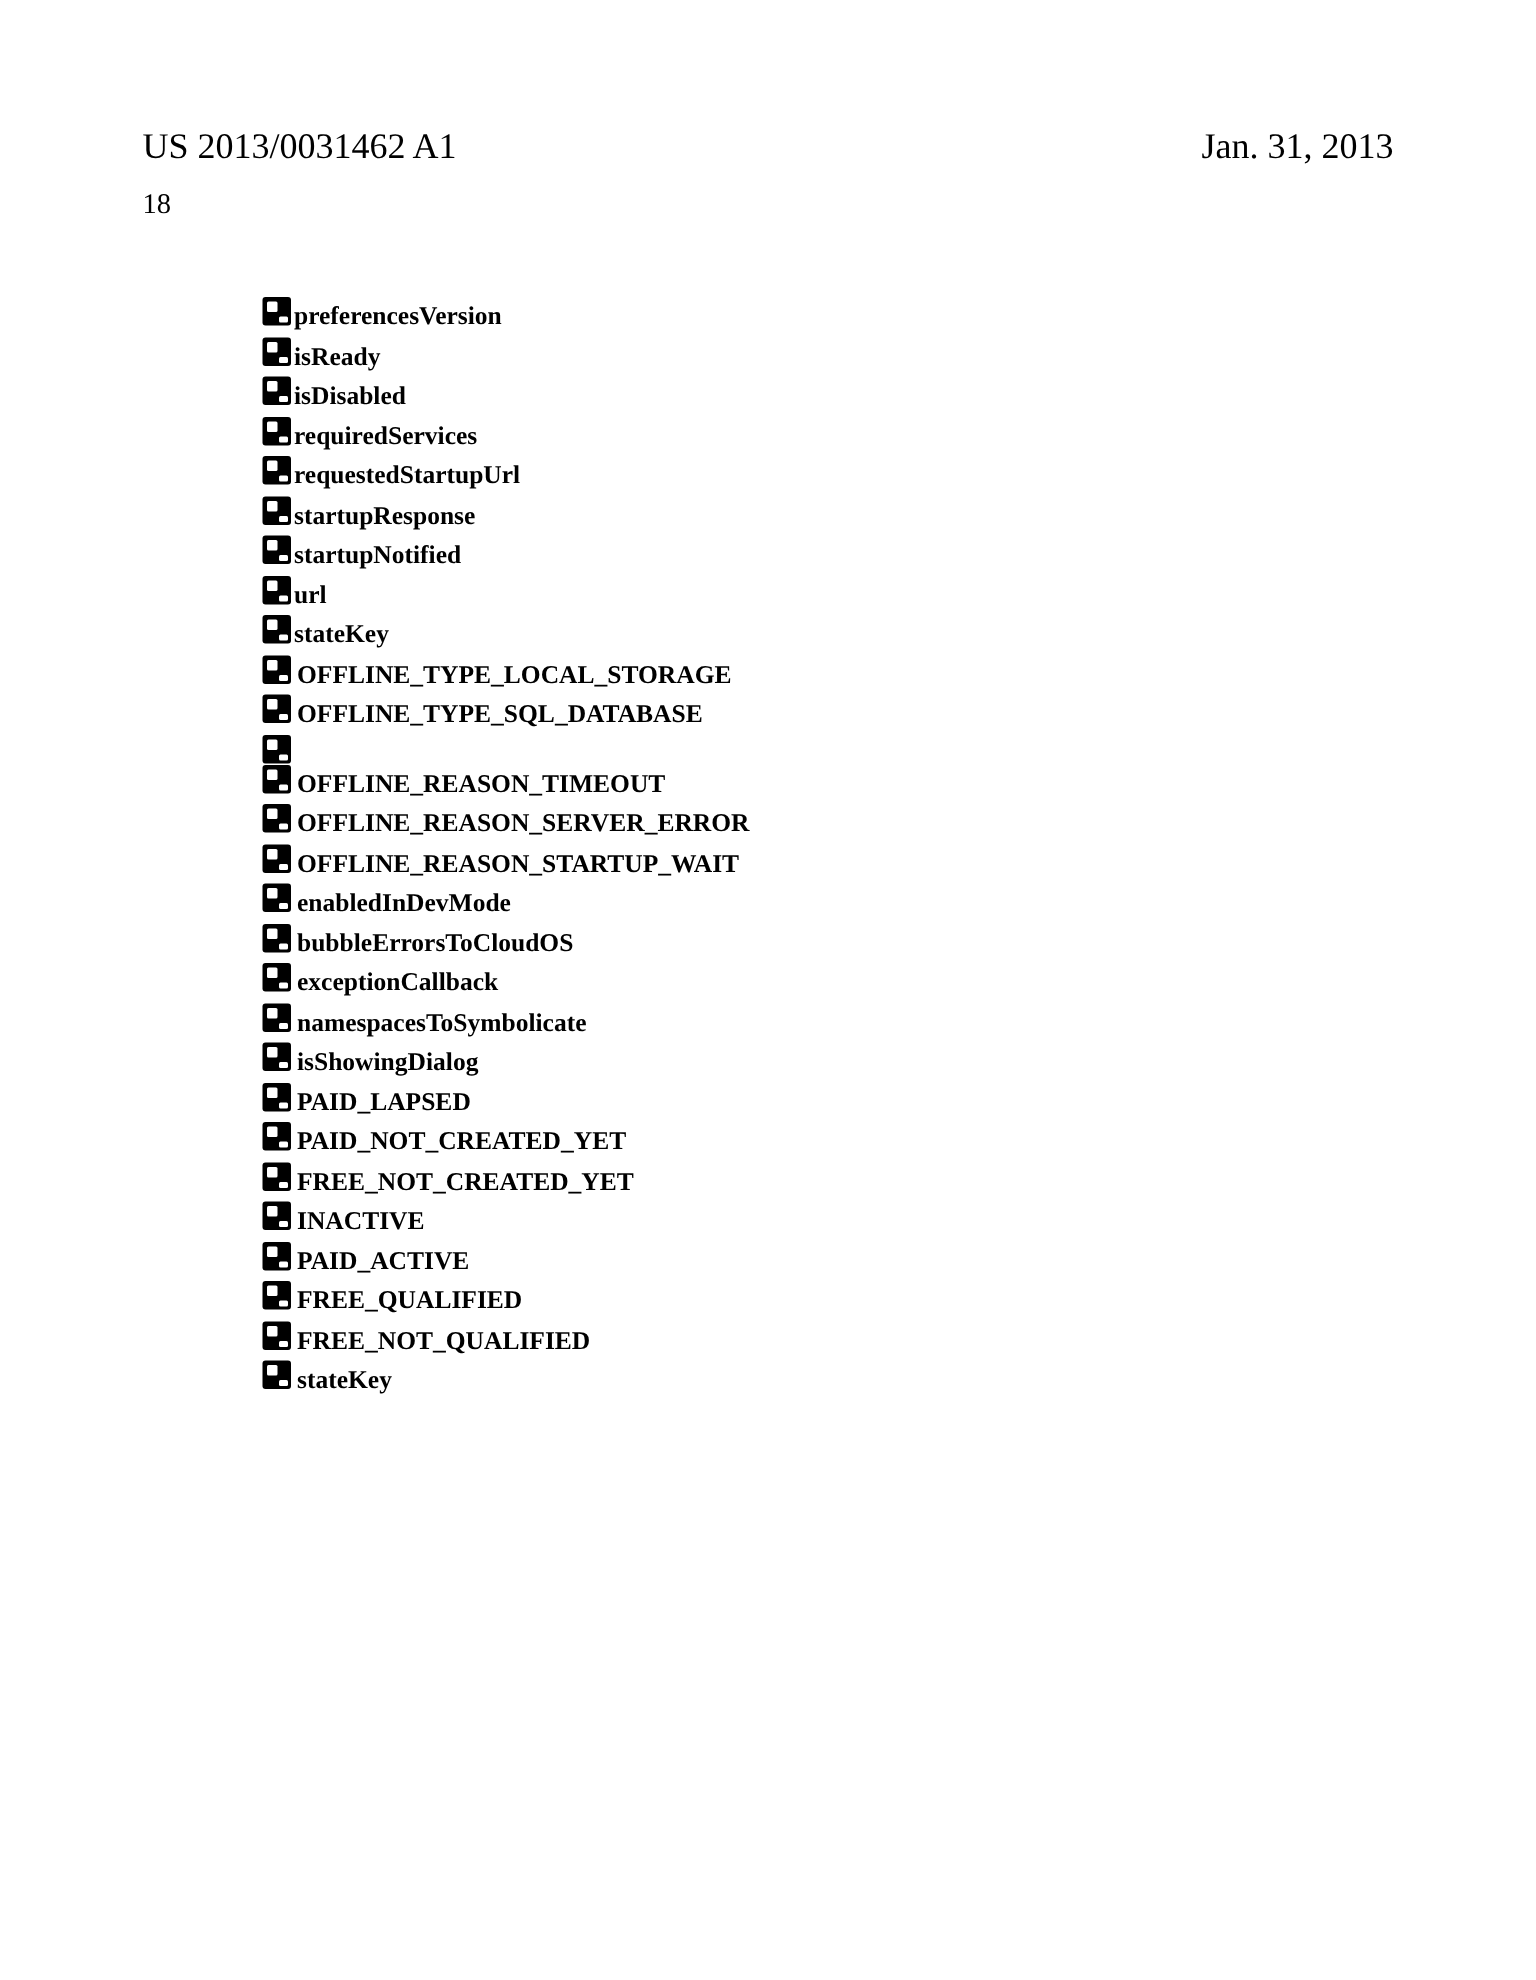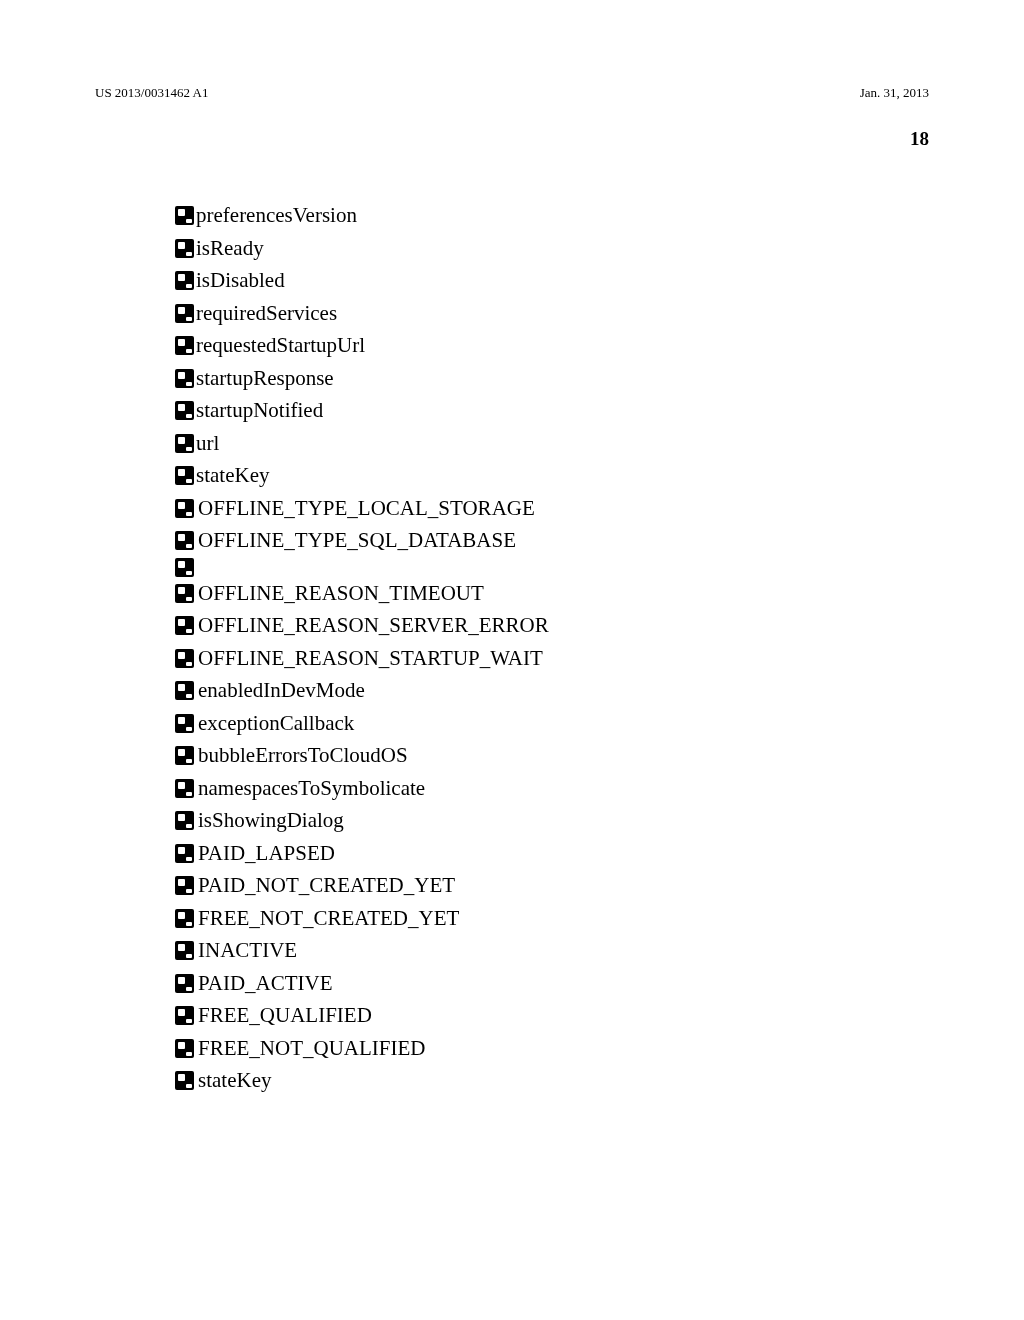--- a/index.html
+++ b/index.html
@@ -11,39 +11,39 @@
       width: 1024px;
       height: 1320px;
       position: relative;
     }
     .page {
       padding: 85px 95px 0 95px;
     }
     .header {
       display: flex;
       justify-content: space-between;
-      font-size: 13px;
+      font-size: 24px;
       margin-bottom: 10px;
     }
     .page-number {
-      text-align: right;
+      text-align: left;
       font-size: 19px;
-      margin-top: 27px;
+      margin-top: 14px;
       margin-bottom: 50px;
-      font-weight: bold;
     }
     .property-list {
       margin-left: 80px;
     }
     .property-item {
       display: flex;
-      align-items: center;
-      font-size: 21px;
+      align-items: flex-start;
+      font-size: 17px;
       line-height: 1.5;
       margin-bottom: 1px;
+      font-weight: bold;
     }
     .marker-icon {
       display: inline-block;
       width: 19px;
       height: 19px;
       background: #000;
       margin-right: 2px;
       position: relative;
       flex-shrink: 0;
       border-radius: 2px;
@@ -143,28 +143,28 @@
       <div class="property-item prop-spaced">
         <span class="marker-icon"></span>
         <span>OFFLINE_REASON_STARTUP_WAIT</span>
       </div>
       <div class="property-item prop-spaced">
         <span class="marker-icon"></span>
         <span>enabledInDevMode</span>
       </div>
       <div class="property-item prop-spaced">
         <span class="marker-icon"></span>
+        <span>bubbleErrorsToCloudOS</span>
+      </div>
+      <div class="property-item prop-spaced">
+        <span class="marker-icon"></span>
         <span>exceptionCallback</span>
       </div>
       <div class="property-item prop-spaced">
         <span class="marker-icon"></span>
-        <span>bubbleErrorsToCloudOS</span>
-      </div>
-      <div class="property-item prop-spaced">
-        <span class="marker-icon"></span>
         <span>namespacesToSymbolicate</span>
       </div>
       <div class="property-item prop-spaced">
         <span class="marker-icon"></span>
         <span>isShowingDialog</span>
       </div>
       <div class="property-item prop-spaced">
         <span class="marker-icon"></span>
         <span>PAID_LAPSED</span>
       </div>

